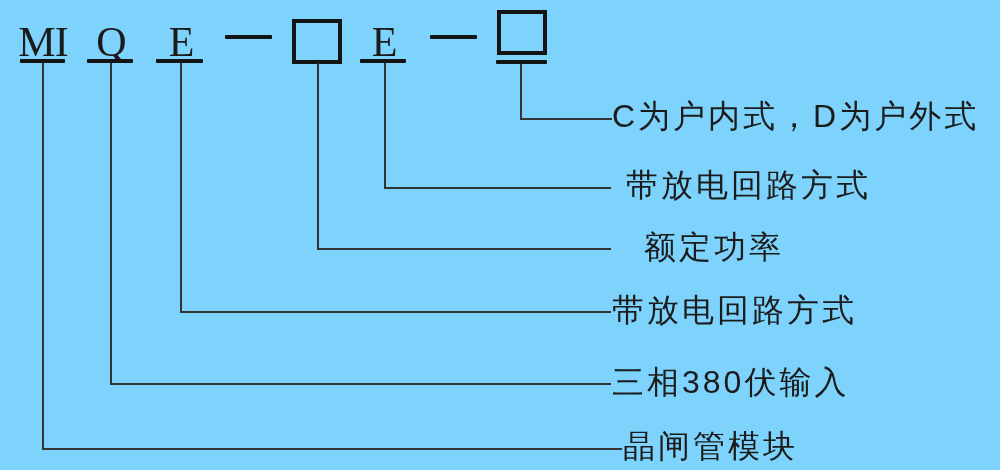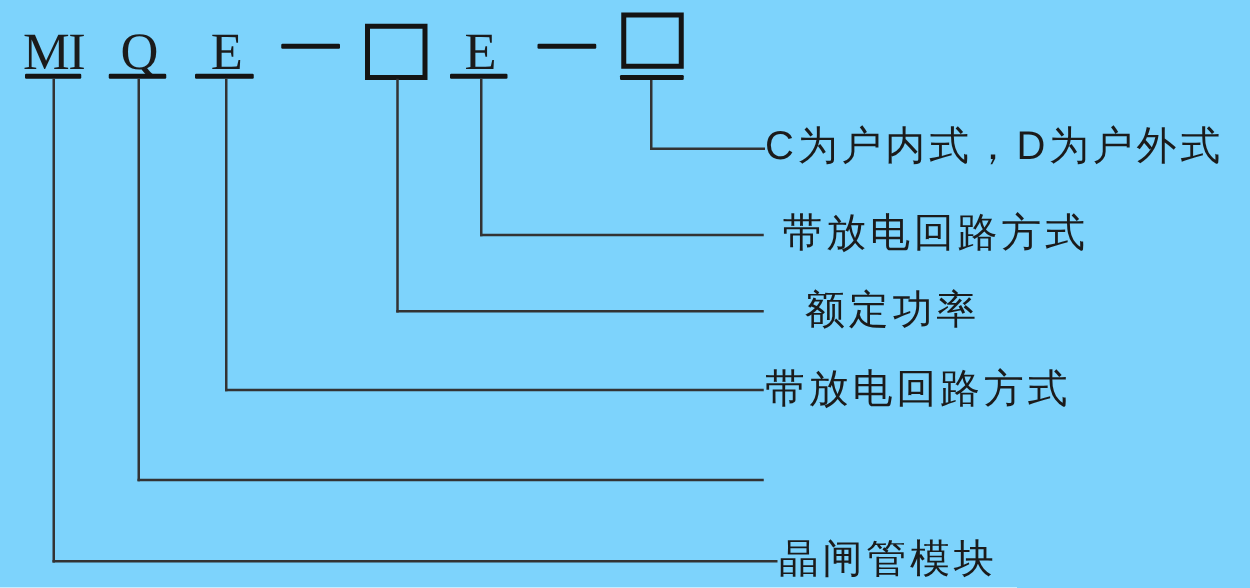--- a/index.html
+++ b/index.html
@@ -119,15 +119,16 @@
   <div id="conn-2" class="connector"></div>
   <div id="conn-3" class="connector"></div>
   <div id="conn-4" class="connector"></div>
   <div id="conn-5" class="connector"></div>
   <div id="conn-6" class="connector"></div>
 
   <div id="label-1" class="callout-label">C为户内式，D为户外式</div>
   <div id="label-2" class="callout-label">带放电回路方式</div>
   <div id="label-3" class="callout-label">额定功率</div>
   <div id="label-4" class="callout-label">带放电回路方式</div>
+  <div id="label-5" class="callout-label">三相380伏输入</div>
   <div id="label-6" class="callout-label">晶闸管模块</div>
 
 </div>
 
 </body></html>

